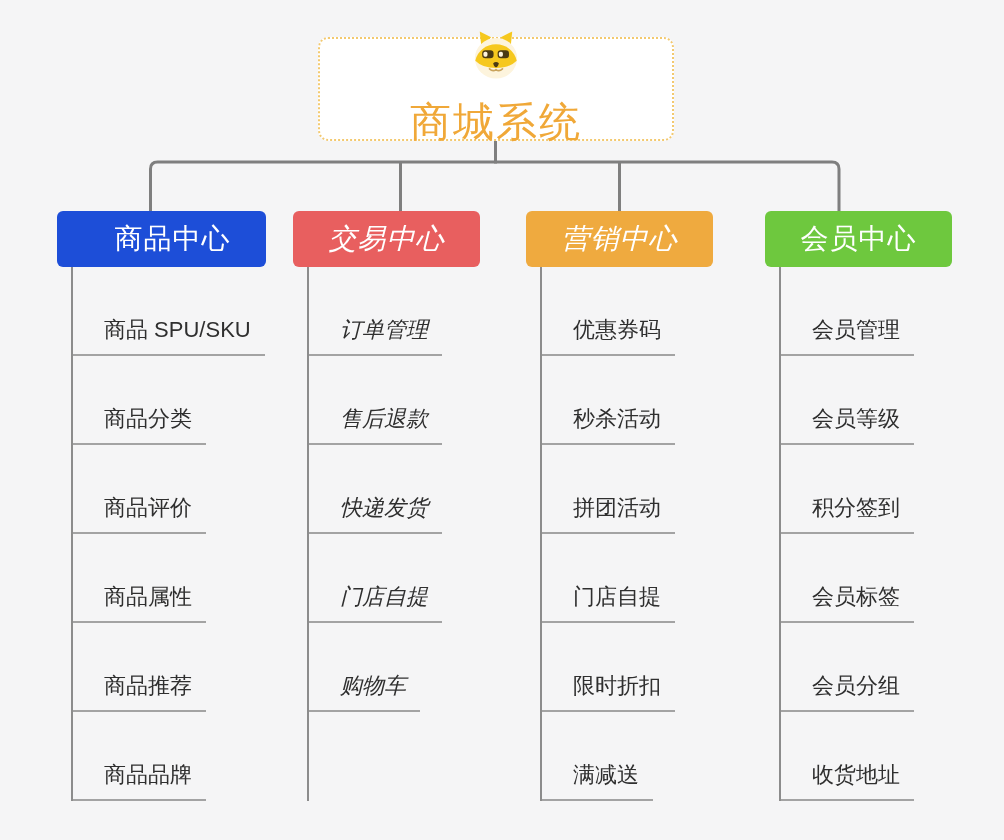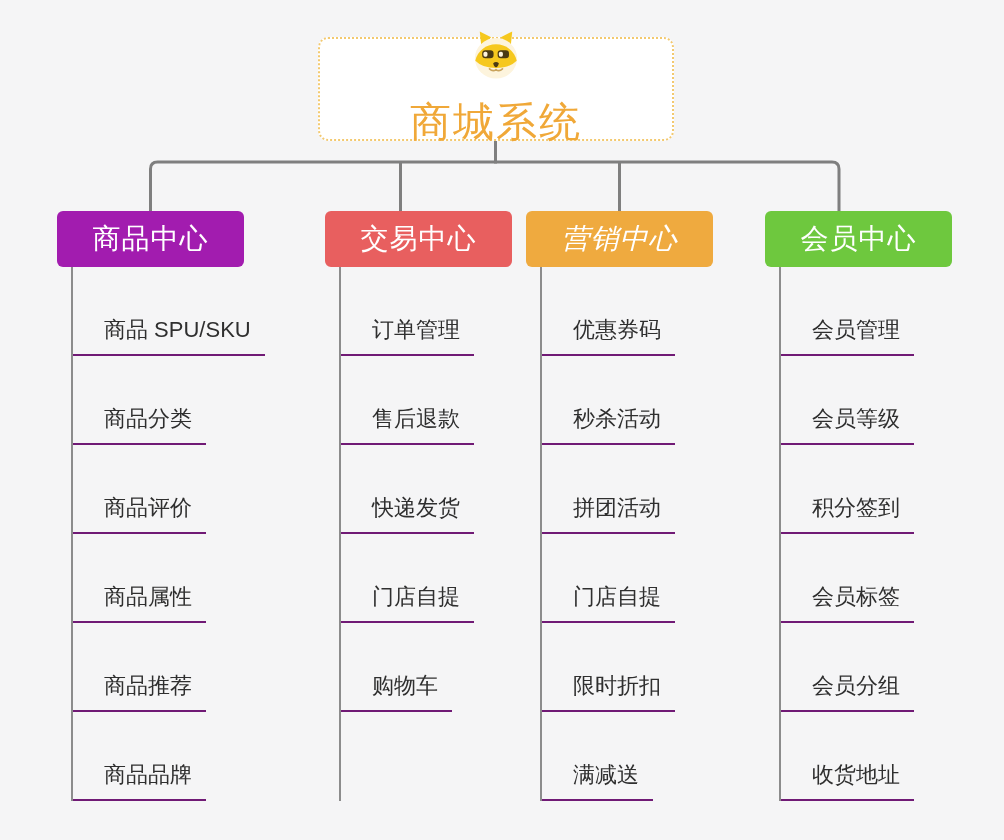--- a/index.html
+++ b/index.html
@@ -40,21 +40,21 @@
   }
   .root-icon { width: 52px; height: 52px; flex: 0 0 auto; }
 
   
   .column {
     position: absolute;
     top: 211px;
     width: 240px;
   }
   .c1 { left: 57px; }
-  .c2 { left: 325px; }
+  .c2 { left: 293px; font-style: italic; }
   .c3 { left: 526px; }
   .c4 { left: 765px; }
 
   .branch-box {
     width: 187px; height: 56px;
     border-radius: 6px;
     display: flex;
     align-items: center;
     justify-content: center;
     color: #ffffff;
@@ -70,21 +70,21 @@
     background: #8c8c8c;
   }
 
   .items { margin-left: 14px; }
   .item {
     height: 89px;
     display: flex;
     align-items: flex-end;
   }
   .item-label {
-    border-bottom: 2px solid #701a75;
+    border-bottom: 2px solid #a3a3a3;
     padding: 0 14px 9px 33px;
     font-size: 22px;
     color: #2f2f2f;
     white-space: nowrap;
   }
 </style>
 </head>
 <body>
 
 <div class="canvas">
@@ -108,21 +108,21 @@
       <rect x="34" y="26" width="14" height="10" rx="4" fill="#4a3a14"></rect>
       <rect x="16.5" y="28" width="5" height="6" rx="2" fill="#fdf4dd"></rect>
       <rect x="35.5" y="28" width="5" height="6" rx="2" fill="#fdf4dd"></rect>
       <path d="M28.5 42 q3.5 -2.5 7 0 q-1.2 5 -3.5 5 q-2.3 0 -3.5 -5 z" fill="#4a3a14"></path>
       <path d="M24 49 q4 4 8 1 q4 3 8 -1" stroke="#c9a35c" stroke-width="2" fill="none" stroke-linecap="round"></path>
     </svg>
     <span class="root-title">商城系统</span>
   </div>
 
   <div class="column c1">
-    <div class="branch-box" style="background-color: #a21caf;">商品中心</div>
+    <div class="branch-box" style="background-color: #1d4ed8; padding-left: 22px;">商品中心</div>
     <div class="spine"></div>
     <div class="items">
       <div class="item">
           <span class="item-label">商品 SPU/SKU</span>
         </div>
       <div class="item">
           <span class="item-label">商品分类</span>
         </div>
       <div class="item">
           <span class="item-label">商品评价</span>

